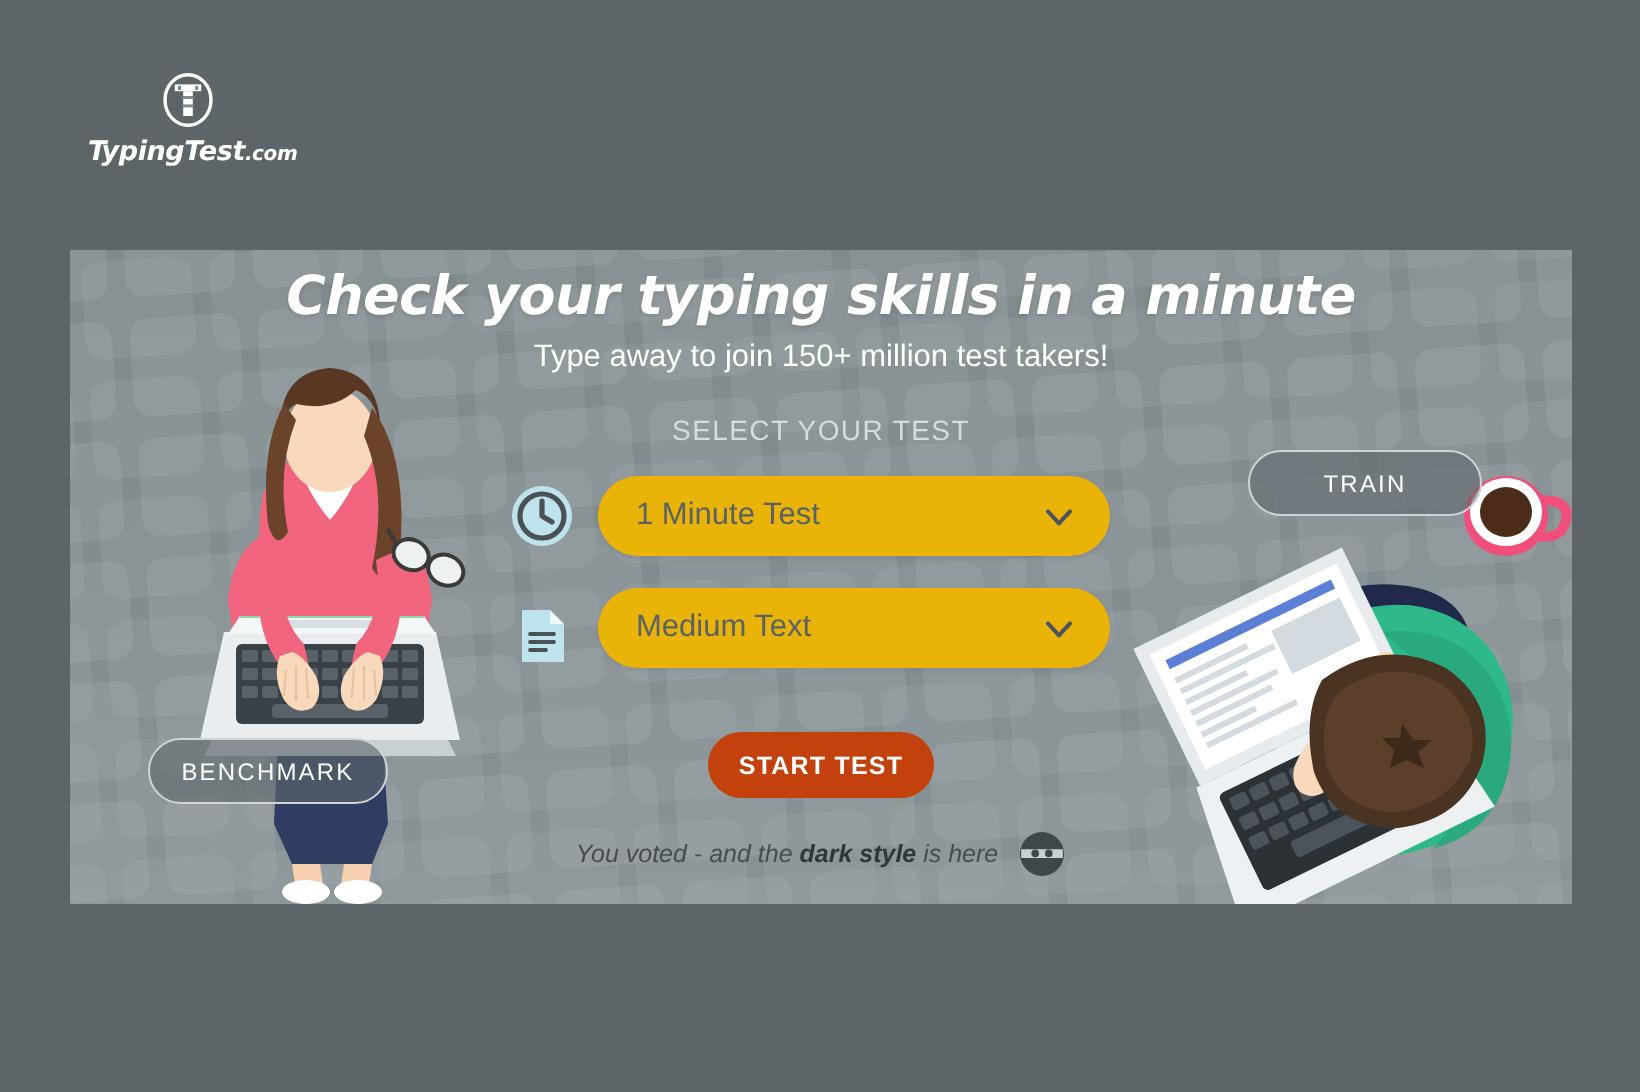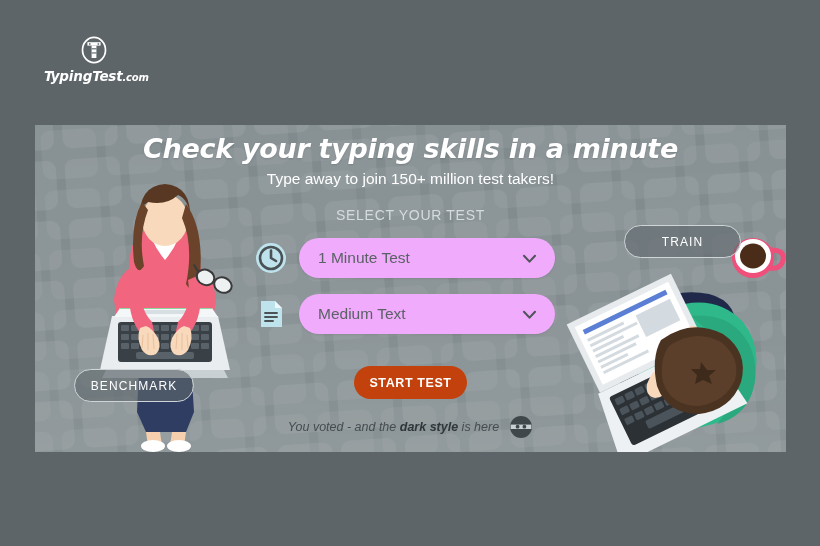--- a/index.html
+++ b/index.html
@@ -122,35 +122,35 @@
   
   .select-row {
     position: absolute;
     left: 220px;
     width: 300px;
     height: 40px;
     display: flex;
     align-items: center;
   }
   #row-duration { top: 113px; }
-  #row-textlen  { top: 169px; }
+  #row-textlen  { top: 169px; align-items: flex-end; }
 
   .row-icon {
     width: 32px; height: 32px;
     flex: 0 0 32px;
     margin-right: 12px;
     display: flex;
     align-items: center;
     justify-content: center;
   }
 
   .dropdown {
     flex: 1 1 auto;
     height: 40px;
-    background: #f0abfc;
+    background: #eab308;
     border-radius: 20px;
     display: flex;
     align-items: center;
     padding: 0 16px 0 19px;
     cursor: pointer;
     box-shadow: 0 1px 2px rgba(0,0,0,0.08);
   }
   .dropdown-value {
     flex: 1 1 auto;
     font-size: 15.5px;

